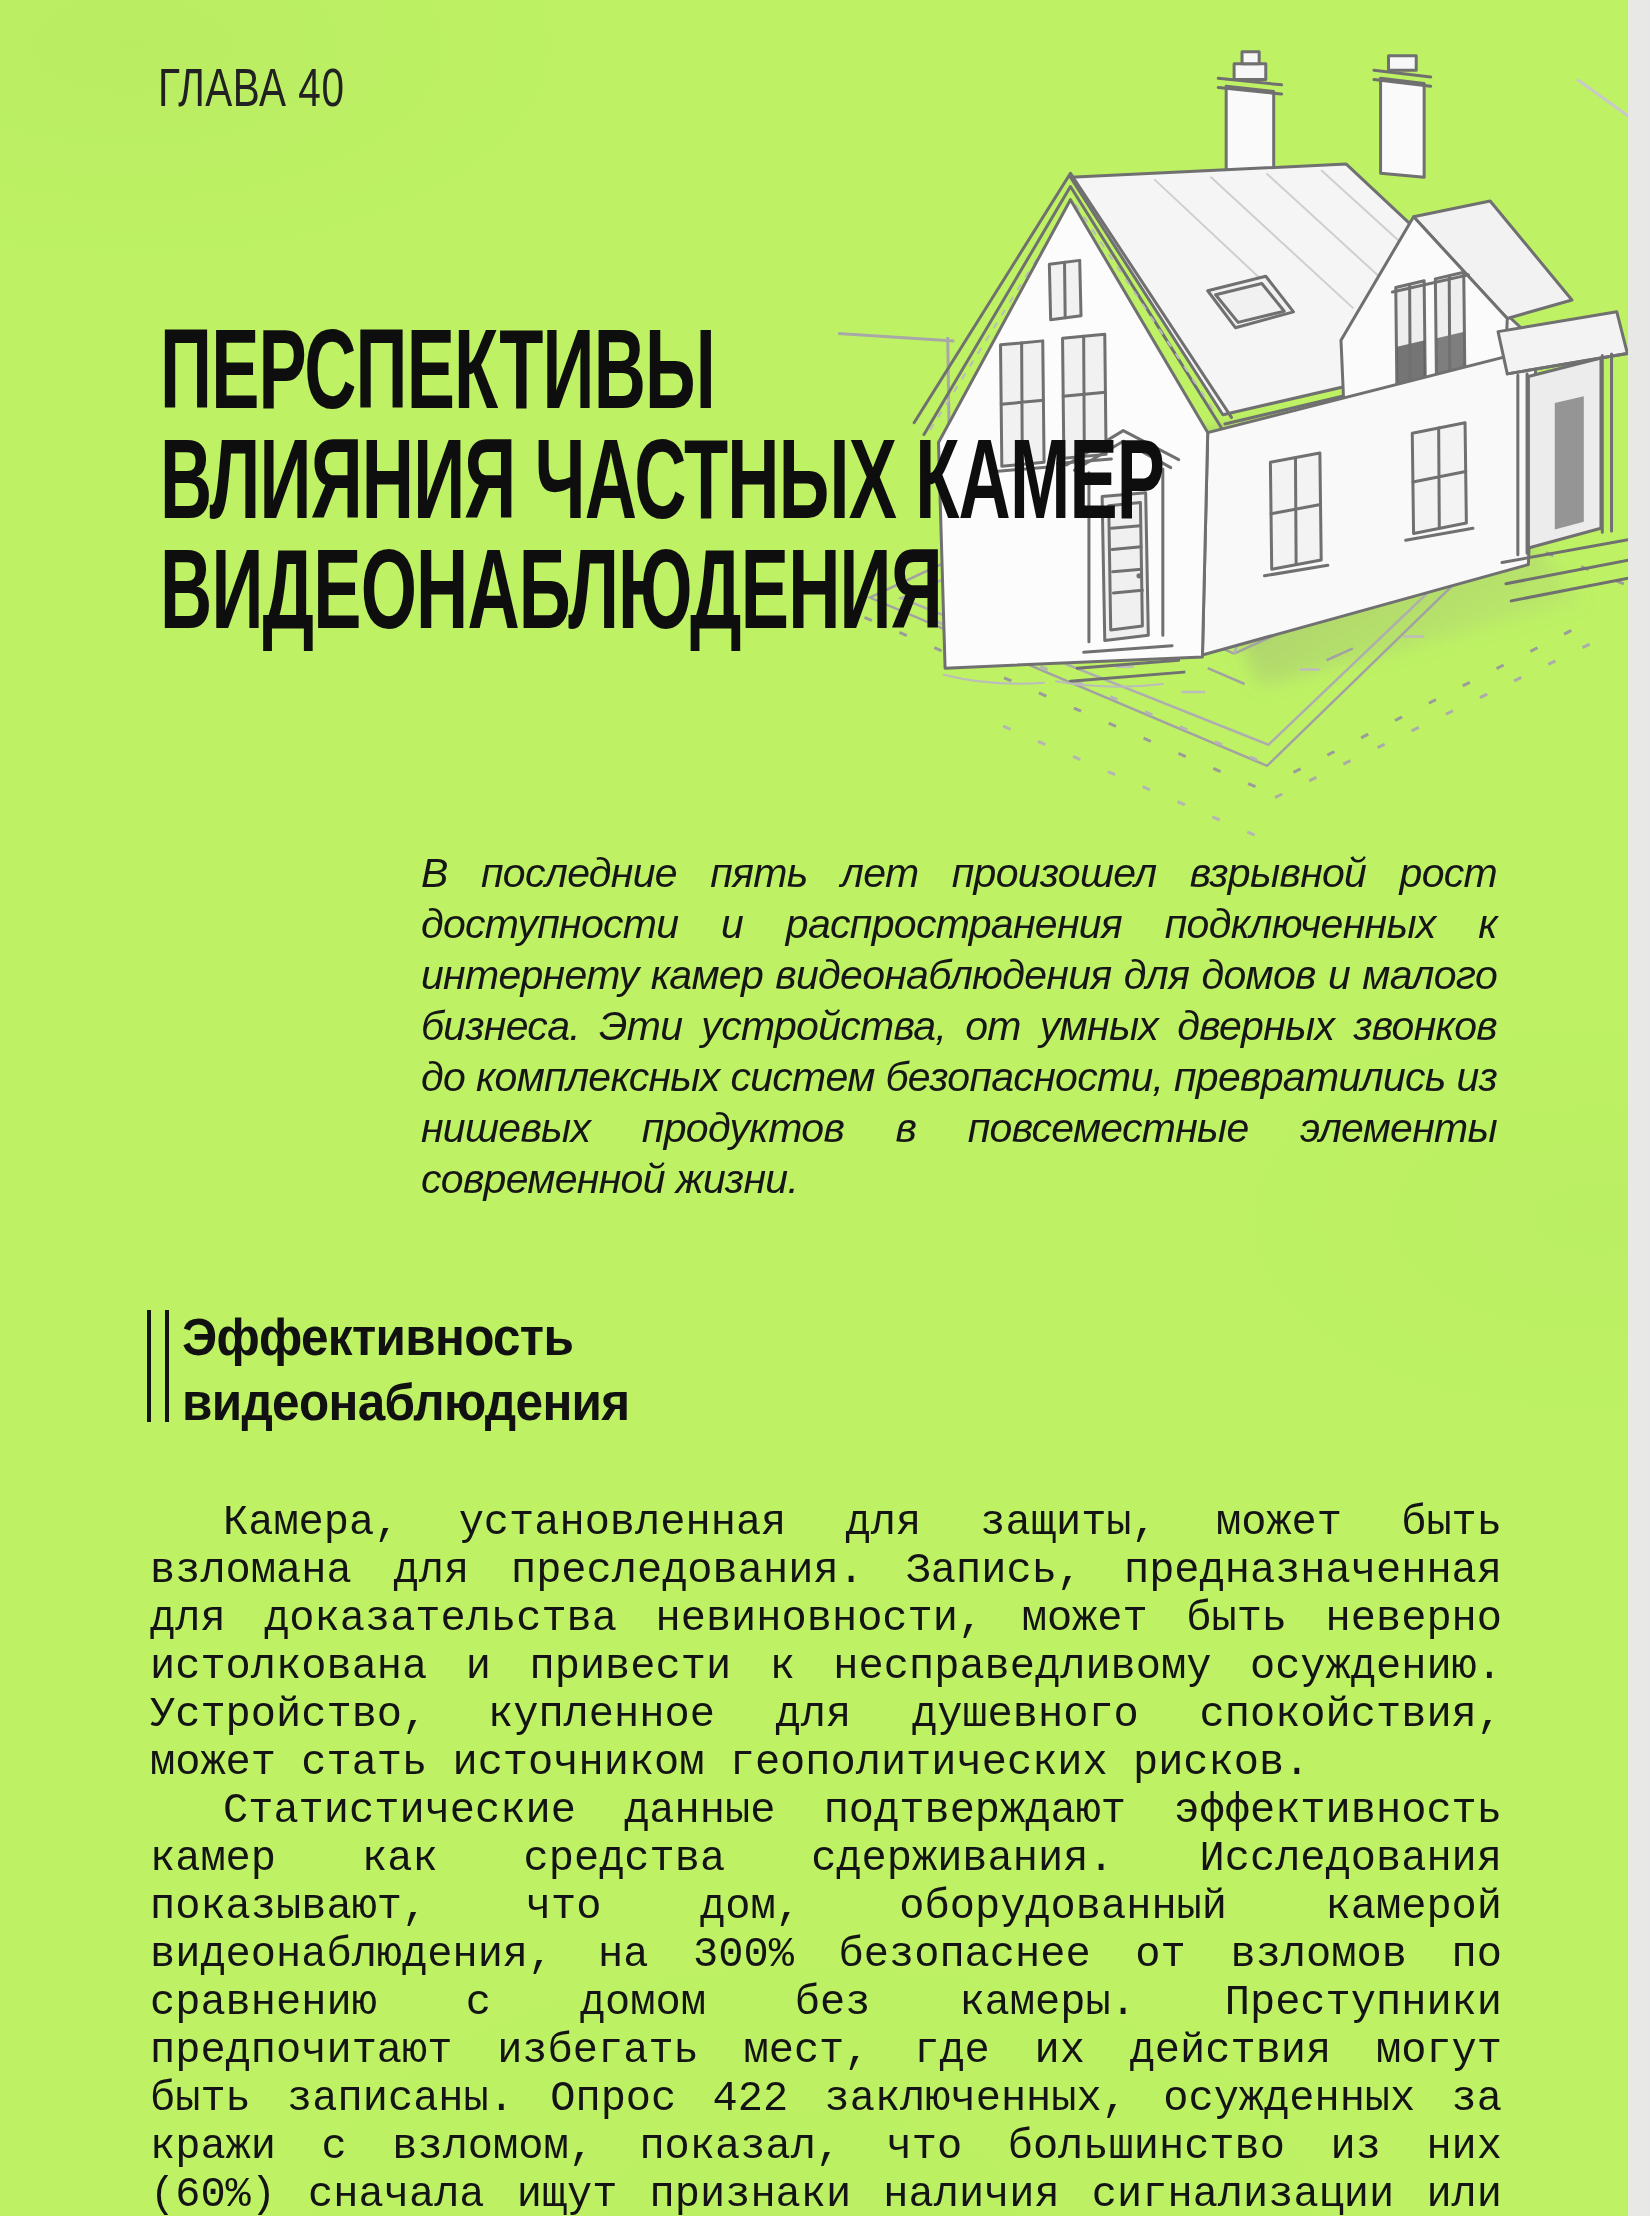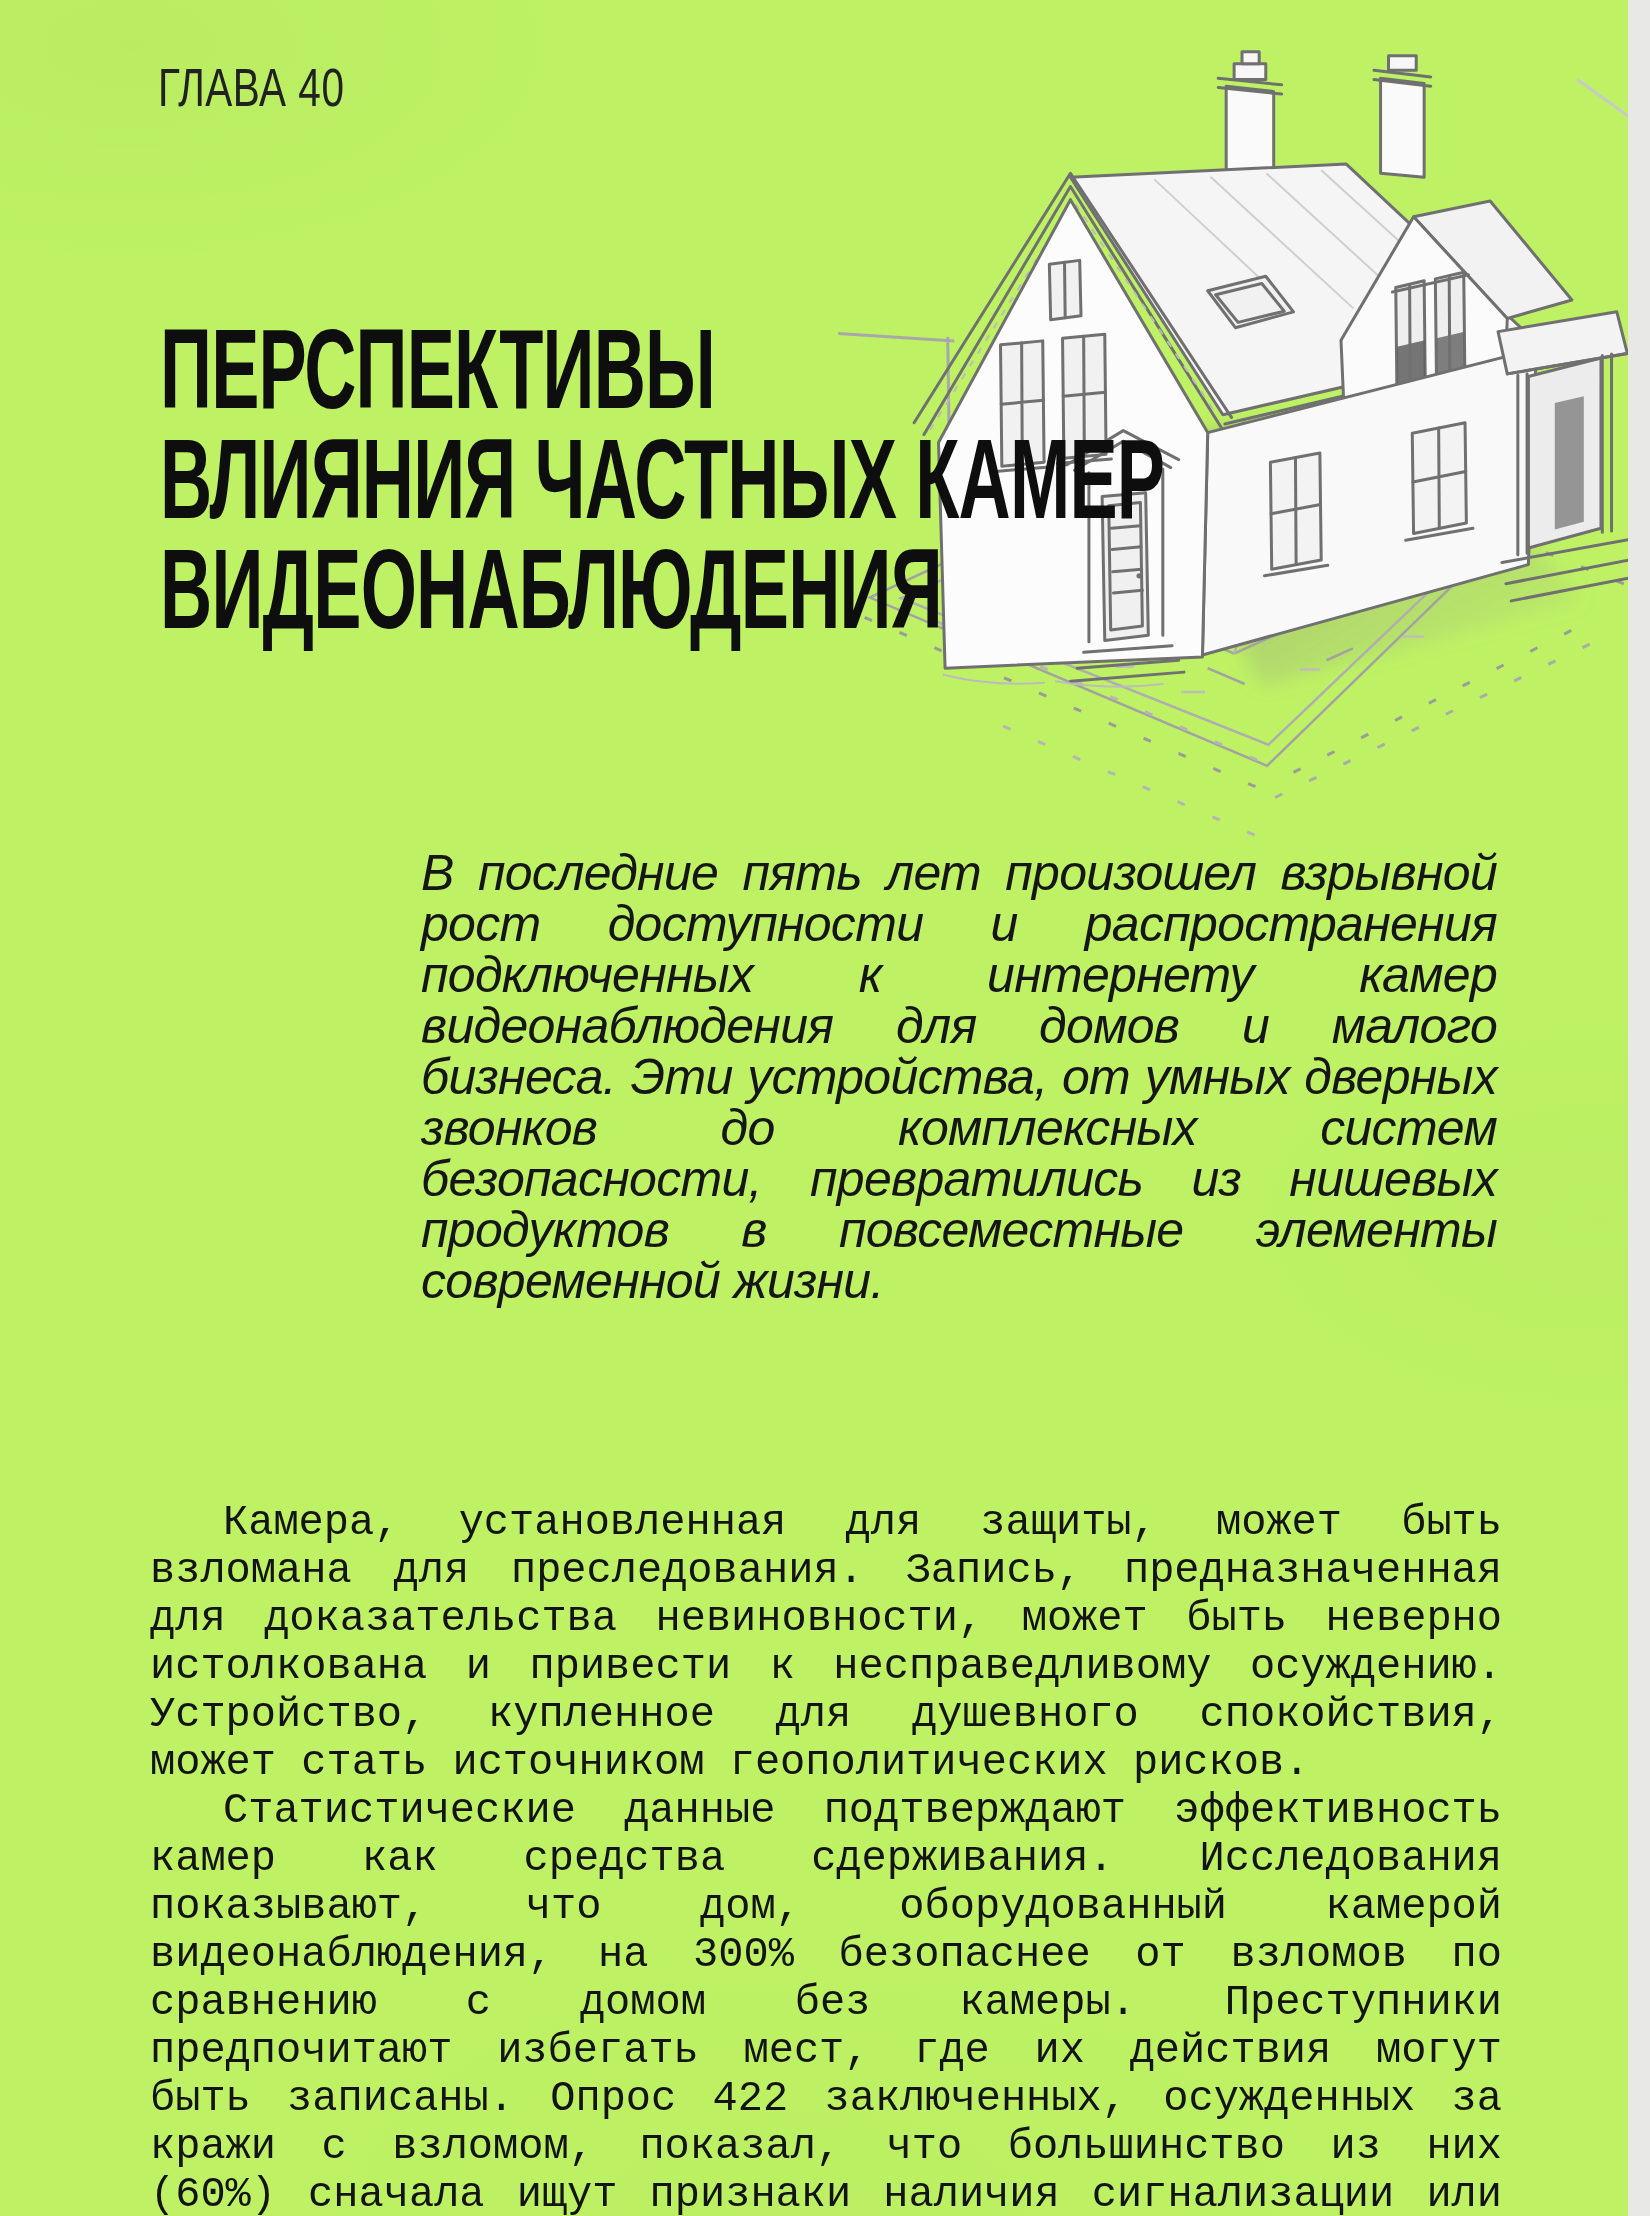--- a/index.html
+++ b/index.html
@@ -32,21 +32,21 @@
     font-family:"Liberation Sans", sans-serif;
     font-size:113px;font-weight:700;line-height:110px;
     letter-spacing:-1.3px;color:#0e0e0e;
     transform:scaleX(0.64);transform-origin:top left;
     white-space:pre-line;width:1915px;
   }
   .sketch{position:absolute;left:838px;top:6.6px;z-index:1;}
   .intro{
     position:absolute;left:421px;top:848px;width:1076px;z-index:2;
     font-family:"Liberation Sans", sans-serif;
-    font-style:italic;font-size:50px;line-height:51px;
+    font-style:italic;font-size:41px;line-height:51px;
     text-align:justify;color:#161616;letter-spacing:-0.7px;
   }
   .section-heading-wrap{position:absolute;left:147px;top:1305px;z-index:2;}
   .heading-bars{
     position:absolute;left:0;top:5.3px;height:112px;width:14px;
     border-left:4.6px solid #141414;border-right:4.6px solid #141414;
   }
   .section-heading{
     margin:0;padding-left:36px;
     font-family:"Liberation Sans", sans-serif;
@@ -198,20 +198,25 @@
       <path d="M160,1012 q70,18 152,12 M330,1022 q80,14 162,4" fill="none" stroke="#bcbcbc" stroke-width="2"></path>
     </g>
   </svg>
 
   <h1 class="title" data-name="page-title" style="margin:0;">ПЕРСПЕКТИВЫ
 ВЛИЯНИЯ ЧАСТНЫХ КАМЕР
 ВИДЕОНАБЛЮДЕНИЯ</h1>
 
   <div class="intro" data-name="intro-paragraph">В последние пять лет произошел взрывной рост доступности и распространения подключенных к интернету камер видеонаблюдения для домов и малого бизнеса. Эти устройства, от умных дверных звонков до комплексных систем безопасности, превратились из нишевых продуктов в повсеместные элементы современной жизни.</div>
 
+  <div class="section-heading-wrap" data-name="section-heading-block">
+    <div class="heading-bars" data-name="section-heading-bars-icon"></div>
+    <h2 class="section-heading" data-name="section-heading">Эффективность
+видеонаблюдения</h2>
+  </div>
 
   <div class="body-text" data-name="body-text">
     <p data-name="body-paragraph-1">Камера, установленная для защиты, может быть взломана для преследования. Запись, предназначенная для доказательства невиновности, может быть неверно истолкована и привести к несправедливому осуждению. Устройство, купленное для душевного спокойствия, может стать источником геополитических рисков.</p>
     <p data-name="body-paragraph-2">Статистические данные подтверждают эффективность камер как средства сдерживания. Исследования показывают, что дом, оборудованный камерой видеонаблюдения, на 300% безопаснее от взломов по сравнению с домом без камеры. Преступники предпочитают избегать мест, где их действия могут быть записаны. Опрос 422 заключенных, осужденных за кражи с взломом, показал, что большинство из них (60%) сначала ищут признаки наличия сигнализации или камер и, обнаружив их, скорее всего, выберут другую цель.</p>
   </div>
 
 </div>
 
 
 </body></html>

